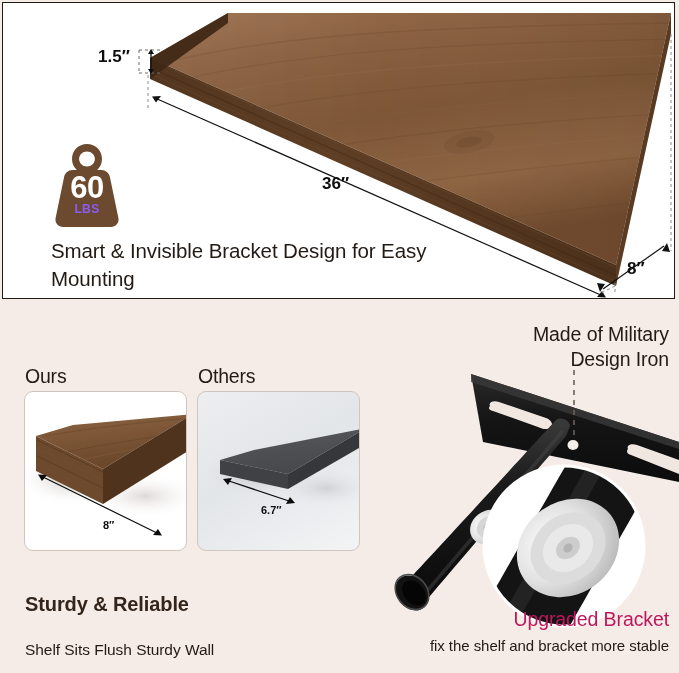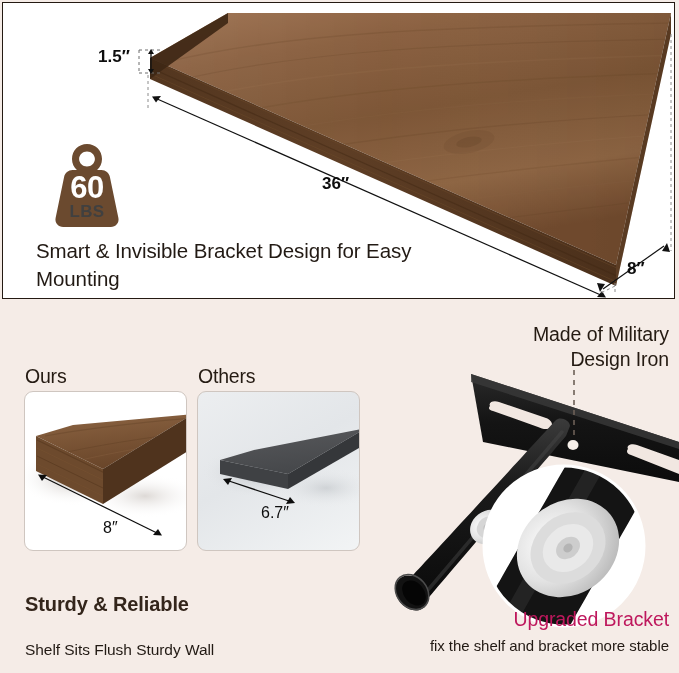--- a/index.html
+++ b/index.html
@@ -63,30 +63,30 @@
     color: #ffffff;
     letter-spacing: -0.5px;
     line-height: 1;
   }
   .weight-unit {
     position: absolute;
     left: 0;
     top: 61px;
     width: 78px;
     text-align: center;
-    font-size: 17px;
+    font-size: 12px;
     font-weight: 800;
-    color: #404040;
+    color: #8b5cf6;
     letter-spacing: 0.4px;
     line-height: 1;
   }
 
   .top-headline {
     position: absolute;
-    left: 33px;
+    left: 48px;
     top: 234px;
     width: 450px;
     font-size: 20.5px;
     font-weight: 400;
     color: #221a14;
     line-height: 1.38;
     letter-spacing: -0.1px;
   }
 
   .dim-label {
@@ -132,22 +132,22 @@
   .cmp-box-ours {
     left: 24px;
     background: #ffffff;
   }
   .cmp-box-others {
     left: 197px;
     background: linear-gradient(150deg, #eceef0 0%, #e3e6e9 45%, #f2f4f5 100%);
   }
   .cmp-dim {
     position: absolute;
-    font-size: 16px;
-    font-weight: 400;
+    font-size: 11px;
+    font-weight: 700;
     color: #0d0d0d;
     white-space: nowrap;
     padding-left: 16px;
   }
   .cmp-dim-ours   { left: 62px;  top: 127px; }
   .cmp-dim-others { left: 47px;  top: 112px; }
 
   .sturdy-title {
     position: absolute;
     left: 25px;

